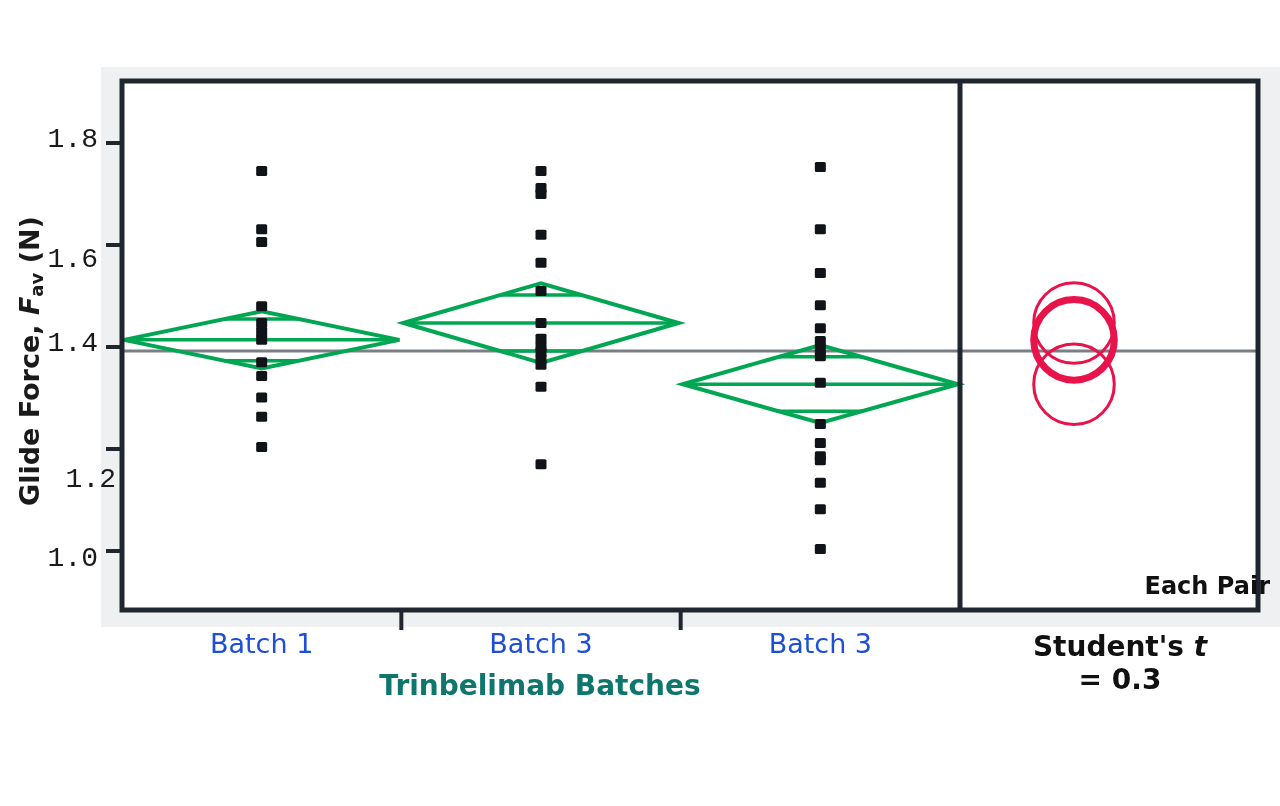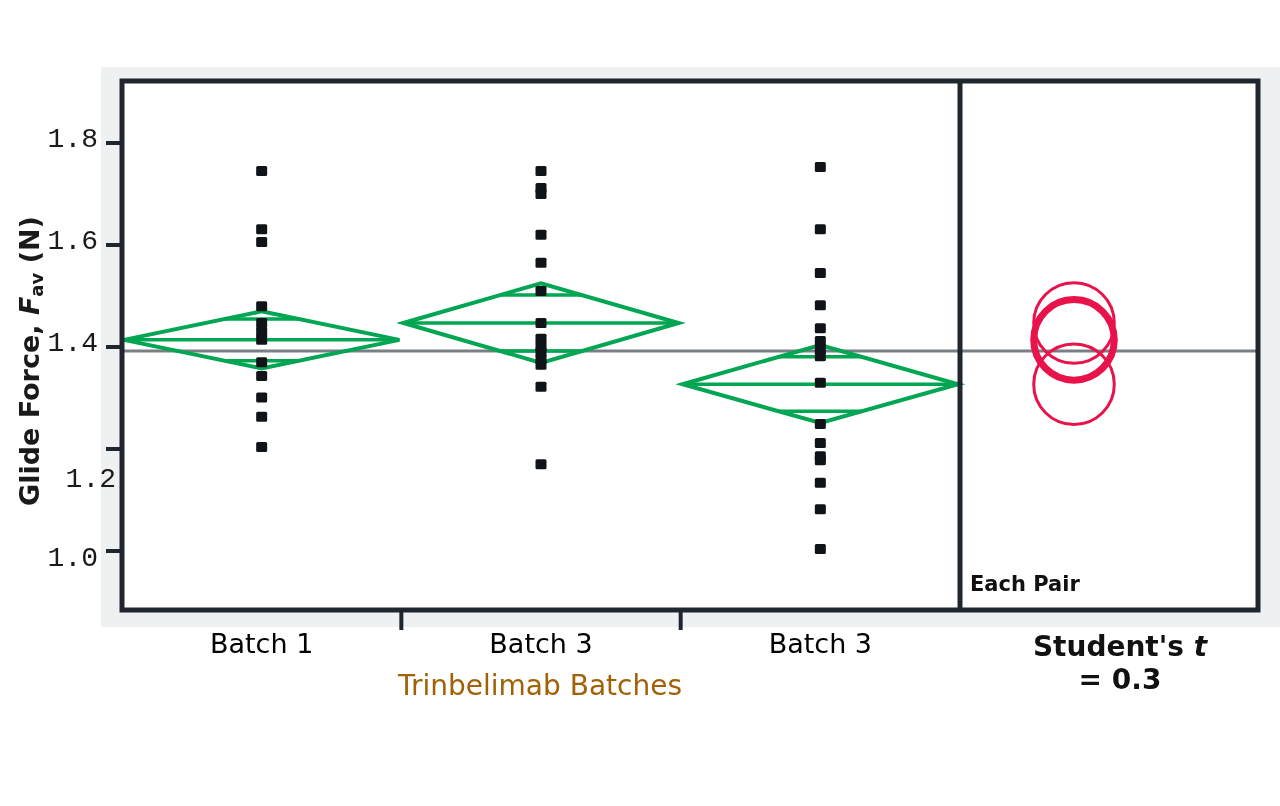--- a/index.html
+++ b/index.html
@@ -33,39 +33,39 @@
     position:absolute;
     font-size:28px;
     color:#1a1a1a;
     text-align:right;
     width:80px;
     font-family:Liberation Mono, monospace;
   }
   .group-label{
     position:absolute;
     font-size:27px;
-    color:#000000;
+    color:#1d4ed8;
     text-align:center;
     width:280px;
   }
   .axis-title-x{
     position:absolute;
     font-size:28px;
-    font-weight:normal;
-    color:#a16207;
+    font-weight:bold;
+    color:#0f766e;
     text-align:center;
     width:900px;
     left:90px;top:669px;
   }
   .eachpair-label{
     position:absolute;
-    font-size:21px;
+    font-size:24px;
     font-weight:bold;
     color:#111111;
-    text-align:left;
+    text-align:right;
     width:300px;
     left:970px;top:572px;
   }
   .students-t{
     position:absolute;
     font-size:28px;
     font-weight:bold;
     color:#111111;
     text-align:center;
     width:330px;
@@ -157,21 +157,21 @@
       <line x1="401.3333333333333" y1="610" x2="401.3333333333333" y2="630" stroke="#20262e" stroke-width="4"></line>
       <line x1="680.6666666666666" y1="610" x2="680.6666666666666" y2="630" stroke="#20262e" stroke-width="4"></line>
     </svg>
 
   <div class="axis-title-y">
     <span>Glide Force, </span><span class="ital">F</span><span class="sub">av</span><span> (N)</span>
   </div>
 
   <div id="ytick-labels">
       <div class="tick-label" style="left: 18px; top: 124px;">1.8</div>
-      <div class="tick-label" style="left: 18px; top: 226px;">1.6</div>
+      <div class="tick-label" style="left: 18px; top: 244px;">1.6</div>
       <div class="tick-label" style="left: 18px; top: 328px;">1.4</div>
       <div class="tick-label" style="left: 36px; top: 430px; margin-top: 34px;">1.2</div>
       <div class="tick-label" style="left: 18px; top: 532px; margin-top: 11px;">1.0</div>
     </div>
   <div id="group-labels">
       <div class="group-label" style="left: 121.667px; top: 628px;">Batch 1</div>
       <div class="group-label" style="left: 401px; top: 628px;">Batch 3</div>
       <div class="group-label" style="left: 680.333px; top: 628px;">Batch 3</div>
     </div>
 

